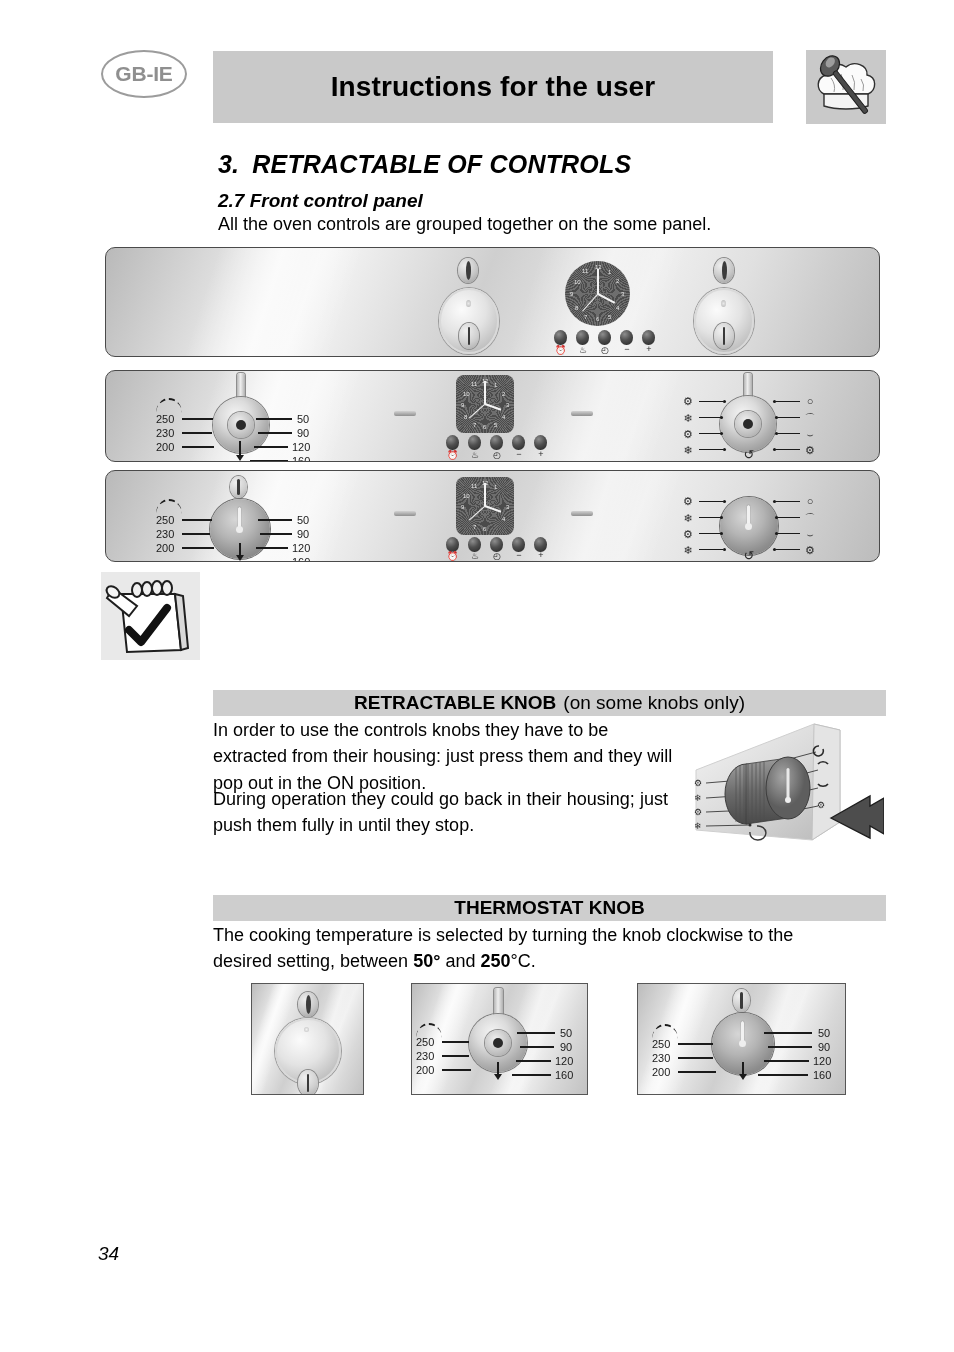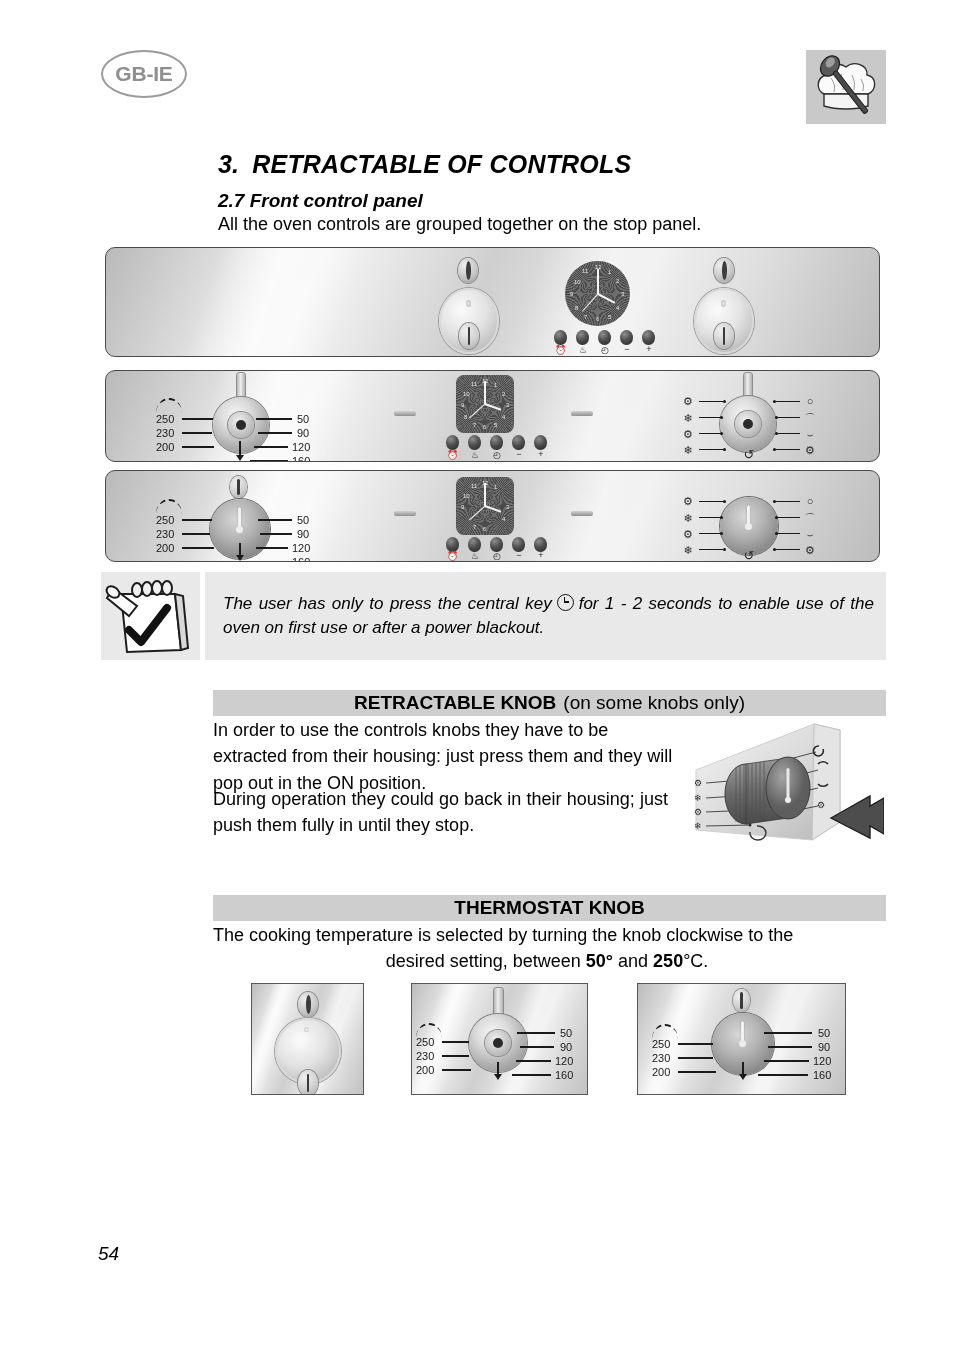--- a/index.html
+++ b/index.html
@@ -355,40 +355,43 @@
   }
 </style>
 </head>
 <body>
 
 <div class="header">
   <div class="gb-badge">
     <span>GB-IE</span>
   </div>
 
+  <div class="header-bar">
+    <span class="header-title">Instructions for the user</span>
+  </div>
 
   <div class="logo-box">
     <svg width="80" height="74" viewBox="0 0 80 74">
       <path d="M18 44 C10 40 10 28 20 25 C20 16 32 11 40 17 C48 10 62 15 61 25 C71 27 71 40 62 44 Z" fill="#fbfbfb" stroke="#2f2f2f" stroke-width="1.4"></path>
       <path d="M18 44 L18 56 C30 60 50 60 62 56 L62 44 Z" fill="#f4f4f4" stroke="#2f2f2f" stroke-width="1.4"></path>
       <path d="M25 28 q5 7 3 14 M35 24 q4 8 2 16 M46 25 q4 7 2 15 M55 29 q4 6 2 12" fill="none" stroke="#9a9a9a" stroke-width="1"></path>
       <g transform="rotate(38 24 16)">
         <ellipse cx="24" cy="16" rx="8.5" ry="11" fill="#5a5a5a" stroke="#1f1f1f" stroke-width="1.2"></ellipse>
         <ellipse cx="22" cy="13" rx="4" ry="5.5" fill="#9d9d9d"></ellipse>
       </g>
       <rect x="26" y="22" width="5" height="52" rx="2" fill="#4a4a4a" stroke="#1f1f1f" stroke-width="1" transform="rotate(-38 28 22)"></rect>
     </svg>
   </div>
 </div>
 
 <div class="sec-title">
   <span class="num">3.</span><span>RETRACTABLE OF CONTROLS</span>
 </div>
 <div class="sub-title">2.7 Front control panel</div>
-<div class="intro-line">All the oven controls are grouped together on the stop panel.</div>
+<div class="intro-line">All the oven controls are grouped together on the some panel.</div>
 
 <div class="panel panel1">
   <div class="panel-sheen"></div>
 
   <div class="oval-ind" style="left:352px; top:10px; width:20px; height:25px;"></div>
   <div class="knob-ring" style="left:333px; top:40px; width:60px; height:66px;"></div>
   <div class="knob-dot" style="left:360px; top:52px; width:5px; height:7px; border-radius:50%; background:radial-gradient(circle,#e8e8e8,#b5b5b5);"></div>
   <div class="oval-thermo" style="left:353px; top:75px; width:20px; height:26px;"></div>
 
   <div class="clock-round" style="left:459px; top:13px; width:65px; height:65px;">
@@ -608,25 +611,20 @@
       <g stroke="#1e1e1e" stroke-width="2" fill="#f0f0f0">
         <ellipse cx="36" cy="18" rx="5" ry="7"></ellipse>
         <ellipse cx="46" cy="17" rx="5" ry="7"></ellipse>
         <ellipse cx="56" cy="16" rx="5" ry="7"></ellipse>
         <ellipse cx="66" cy="16" rx="5" ry="7"></ellipse>
       </g>
       <path d="M12 16 L36 34 L28 44 L6 26 Z" fill="#ffffff" stroke="#1e1e1e" stroke-width="2"></path>
       <ellipse cx="12" cy="20" rx="7" ry="5" fill="#f4f4f4" stroke="#1e1e1e" stroke-width="2" transform="rotate(36 12 20)"></ellipse>
       <path d="M28 58 L40 70 L66 36" fill="none" stroke="#111" stroke-width="8" stroke-linecap="round" stroke-linejoin="round"></path>
     </svg>
-  </div>
-  <div class="note-body">
-    <div class="note-text">
-      <span>The user has only to press the central key</span><span class="inline-clock"></span><span>for 1 - 2 seconds to enable use of the oven on first use or after a power blackout.</span>
-    </div>
   </div>
 </div>
 
 <div class="gray-bar" style="left:213px; top:690px; width:673px; height:26px;">
   <span class="bar-strong">RETRACTABLE KNOB</span>
   <span class="bar-normal">(on some knobs only)</span>
 </div>
 <div class="body-par" style="left:213px; top:717px; width:460px;">In order to use the controls knobs they have to be extracted from their housing: just press them and they will pop out in the ON position.</div>
 <div class="body-par just" style="left:213px; top:786px; width:455px;">During operation they could go back in their housing; just push them fully in until they stop.</div>
 
@@ -704,21 +702,21 @@
     <path d="M62 110 a8 7 0 1 0 7 -6" fill="none" stroke="#3a3a3a" stroke-width="1.4"></path>
 
     <path d="M143 96 L182 74 L182 84 L196 76 L196 112 L182 104 L182 116 Z" fill="#4d4d4d" stroke="#1e1e1e" stroke-width="1.4"></path>
   </svg>
 </div>
 
 <div class="gray-bar" style="left:213px; top:895px; width:673px; height:26px;">
   <span class="bar-strong">THERMOSTAT KNOB</span>
 </div>
 <div class="body-par" style="left:213px; top:922px; width:668px;">The cooking temperature is selected by turning the knob clockwise to the</div>
-<div class="body-par" style="left:213px; top:948px; width:668px;text-align:center;">
+<div class="body-par" style="left:213px; top:948px; width:668px;">
   <span>desired setting, between</span>
   <b>50°</b>
   <span>and</span>
   <b>250</b><span>°C.</span>
 </div>
 
 <div class="tk-box tk1">
   <div class="panel-sheen"></div>
   <div class="oval-ind" style="left:46px; top:8px; width:20px; height:25px;"></div>
   <div class="knob-ring" style="left:23px; top:34px; width:66px; height:66px;"></div>
@@ -769,13 +767,13 @@
   <div class="temp-lbl" style="left:175px; top:72px;">120</div>
   <div class="temp-lbl" style="left:175px; top:86px;">160</div>
   <div class="lead" style="left:126px; top:48px; width:48px;"></div>
   <div class="lead" style="left:130px; top:62px; width:44px;"></div>
   <div class="lead" style="left:126px; top:76px; width:45px;"></div>
   <div class="lead" style="left:120px; top:90px; width:50px;"></div>
   <div style="position:absolute; left:104px; top:78px; width:2px; height:14px; background:#1a1a1a;"></div>
   <div style="position:absolute; left:101px; top:90px; width:0; height:0; border-left:4px solid transparent; border-right:4px solid transparent; border-top:6px solid #1a1a1a;"></div>
 </div>
 
-<div class="page-num">54</div>
+<div class="page-num">34</div>
 
 </body></html>

